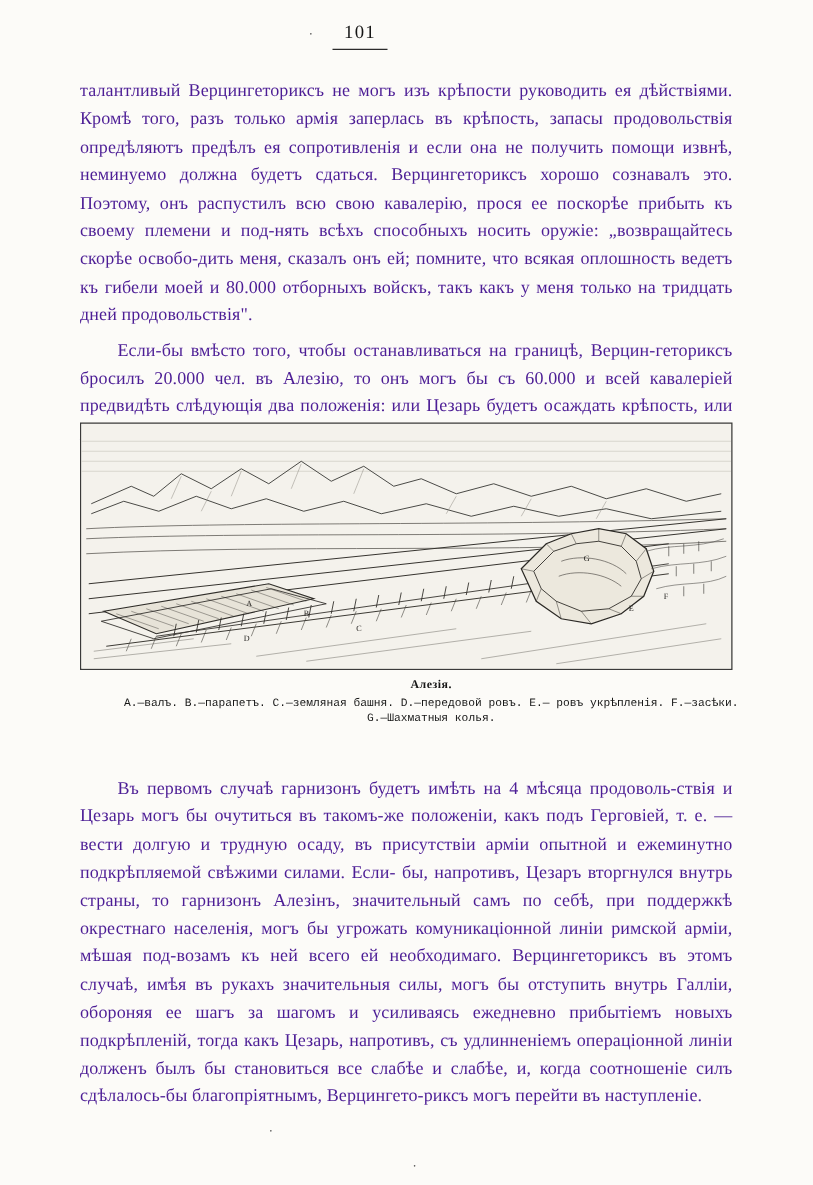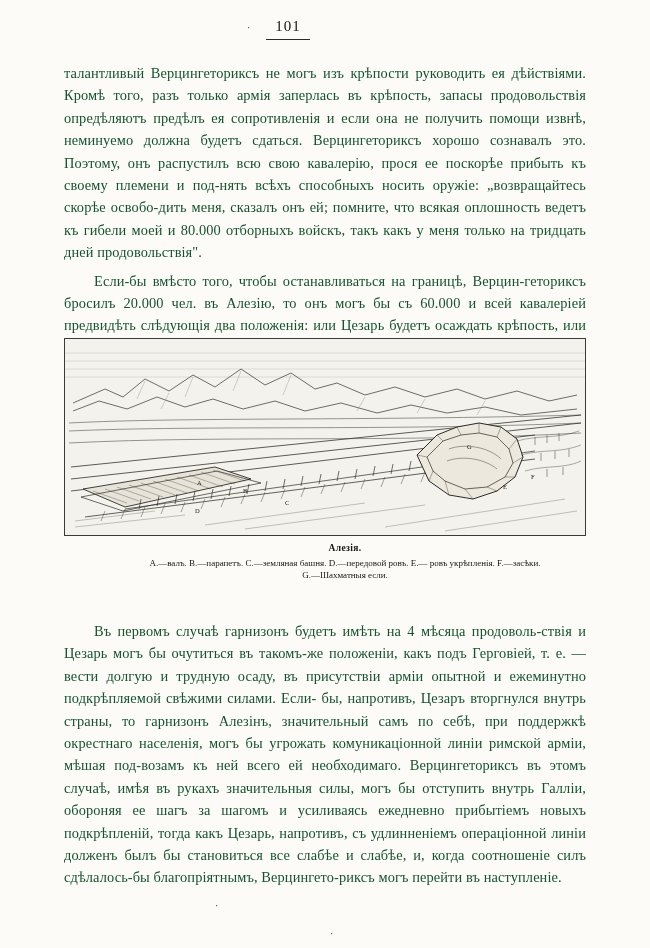--- a/index.html
+++ b/index.html
@@ -59,21 +59,21 @@
   .col-bottom { top: 620px; }
 
   p.body-par {
     margin: 0 0 0 0;
     font-size: 14.4px;
     line-height: 22.4px;
     text-align: justify;
     text-justify: inter-word;
     letter-spacing: 0.1px;
     hyphens: manual;
-    color: #14532d;
+    color: #4c1d95;
   }
   p.body-par + p.body-par {
     margin-top: 6px;
   }
   p.indent {
     text-indent: 30px;
   }
 
   
   figure.plate {
@@ -99,20 +99,21 @@
     margin-top: 7px;
     letter-spacing: 0.4px;
     color: #161616;
   }
   .plate-legend {
     text-align: center;
     font-size: 9px;
     line-height: 12px;
     margin-top: 4px;
     color: #161616;
+    font-family: Liberation Mono, monospace;
   }
   .plate-legend .legend-line { display: block; }
 
   
   .stray1 { left: 215px; top: 900px; }
   .stray2 { left: 330px; top: 928px; }
   .stray-top { left: 247px; top: 22px; }
 </style>
 </head>
 <body>
@@ -291,21 +292,21 @@
           <text x="438" y="150">E</text>
           <text x="466" y="140">F</text>
           <text x="402" y="110">G</text>
         </g>
       </svg>
     </div>
     <figcaption>
       <div class="plate-title">Алезія.</div>
       <div class="plate-legend">
         <span class="legend-line">A.—валъ. B.—парапетъ. C.—земляная башня. D.—передовой ровъ. E.— ровъ укрѣпленія. F.—засѣки.</span>
-        <span class="legend-line">G.—Шахматныя если.</span>
+        <span class="legend-line">G.—Шахматныя колья.</span>
       </div>
     </figcaption>
   </figure>
 
   <div class="column col-bottom">
     <p class="body-par indent">Въ первомъ случаѣ гарнизонъ будетъ имѣть на 4 мѣсяца продоволь-ствія и Цезарь могъ бы очутиться въ такомъ-же положеніи, какъ подъ Герговіей, т. е. — вести долгую и трудную осаду, въ присутствіи арміи опытной и ежеминутно подкрѣпляемой свѣжими силами. Если- бы, напротивъ, Цезаръ вторгнулся внутрь страны, то гарнизонъ Алезінъ, значительный самъ по себѣ, при поддержкѣ окрестнаго населенія, могъ бы угрожать комуникаціонной линіи римской арміи, мѣшая под-возамъ къ ней всего ей необходимаго. Верцингеториксъ въ этомъ случаѣ, имѣя въ рукахъ значительныя силы, могъ бы отступить внутрь Галліи, обороняя ее шагъ за шагомъ и усиливаясь ежедневно прибытіемъ новыхъ подкрѣпленій, тогда какъ Цезарь, напротивъ, съ удлинненіемъ операціонной линіи долженъ былъ бы становиться все слабѣе и слабѣе, и, когда соотношеніе силъ сдѣлалось-бы благопріятнымъ, Верцингето-риксъ могъ перейти въ наступленіе.</p>
   </div>
 
   <span class="dot-mark stray1">·</span>
   <span class="dot-mark stray2">·</span>

